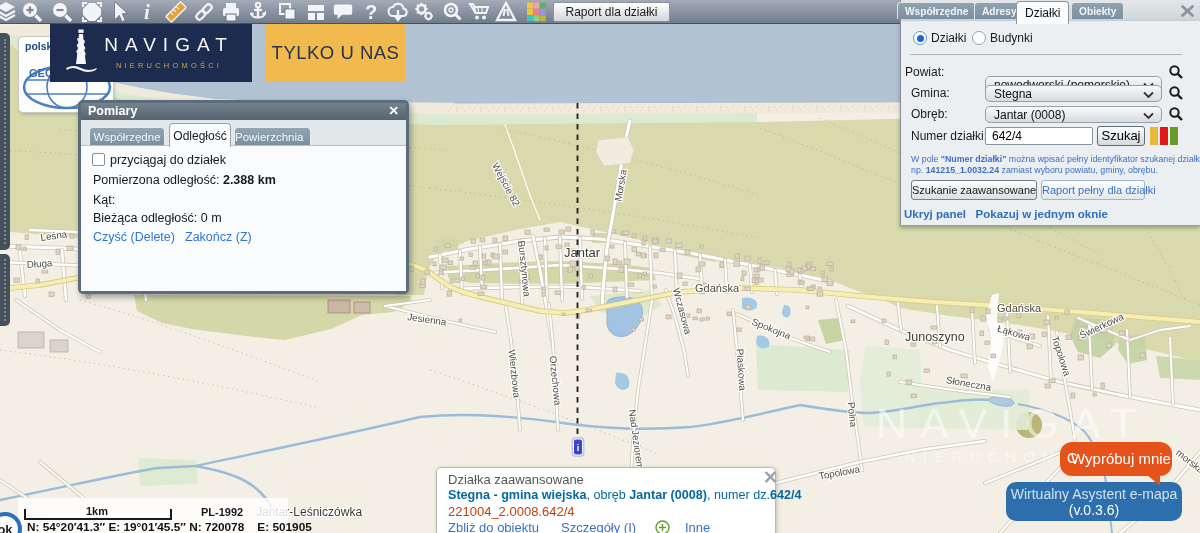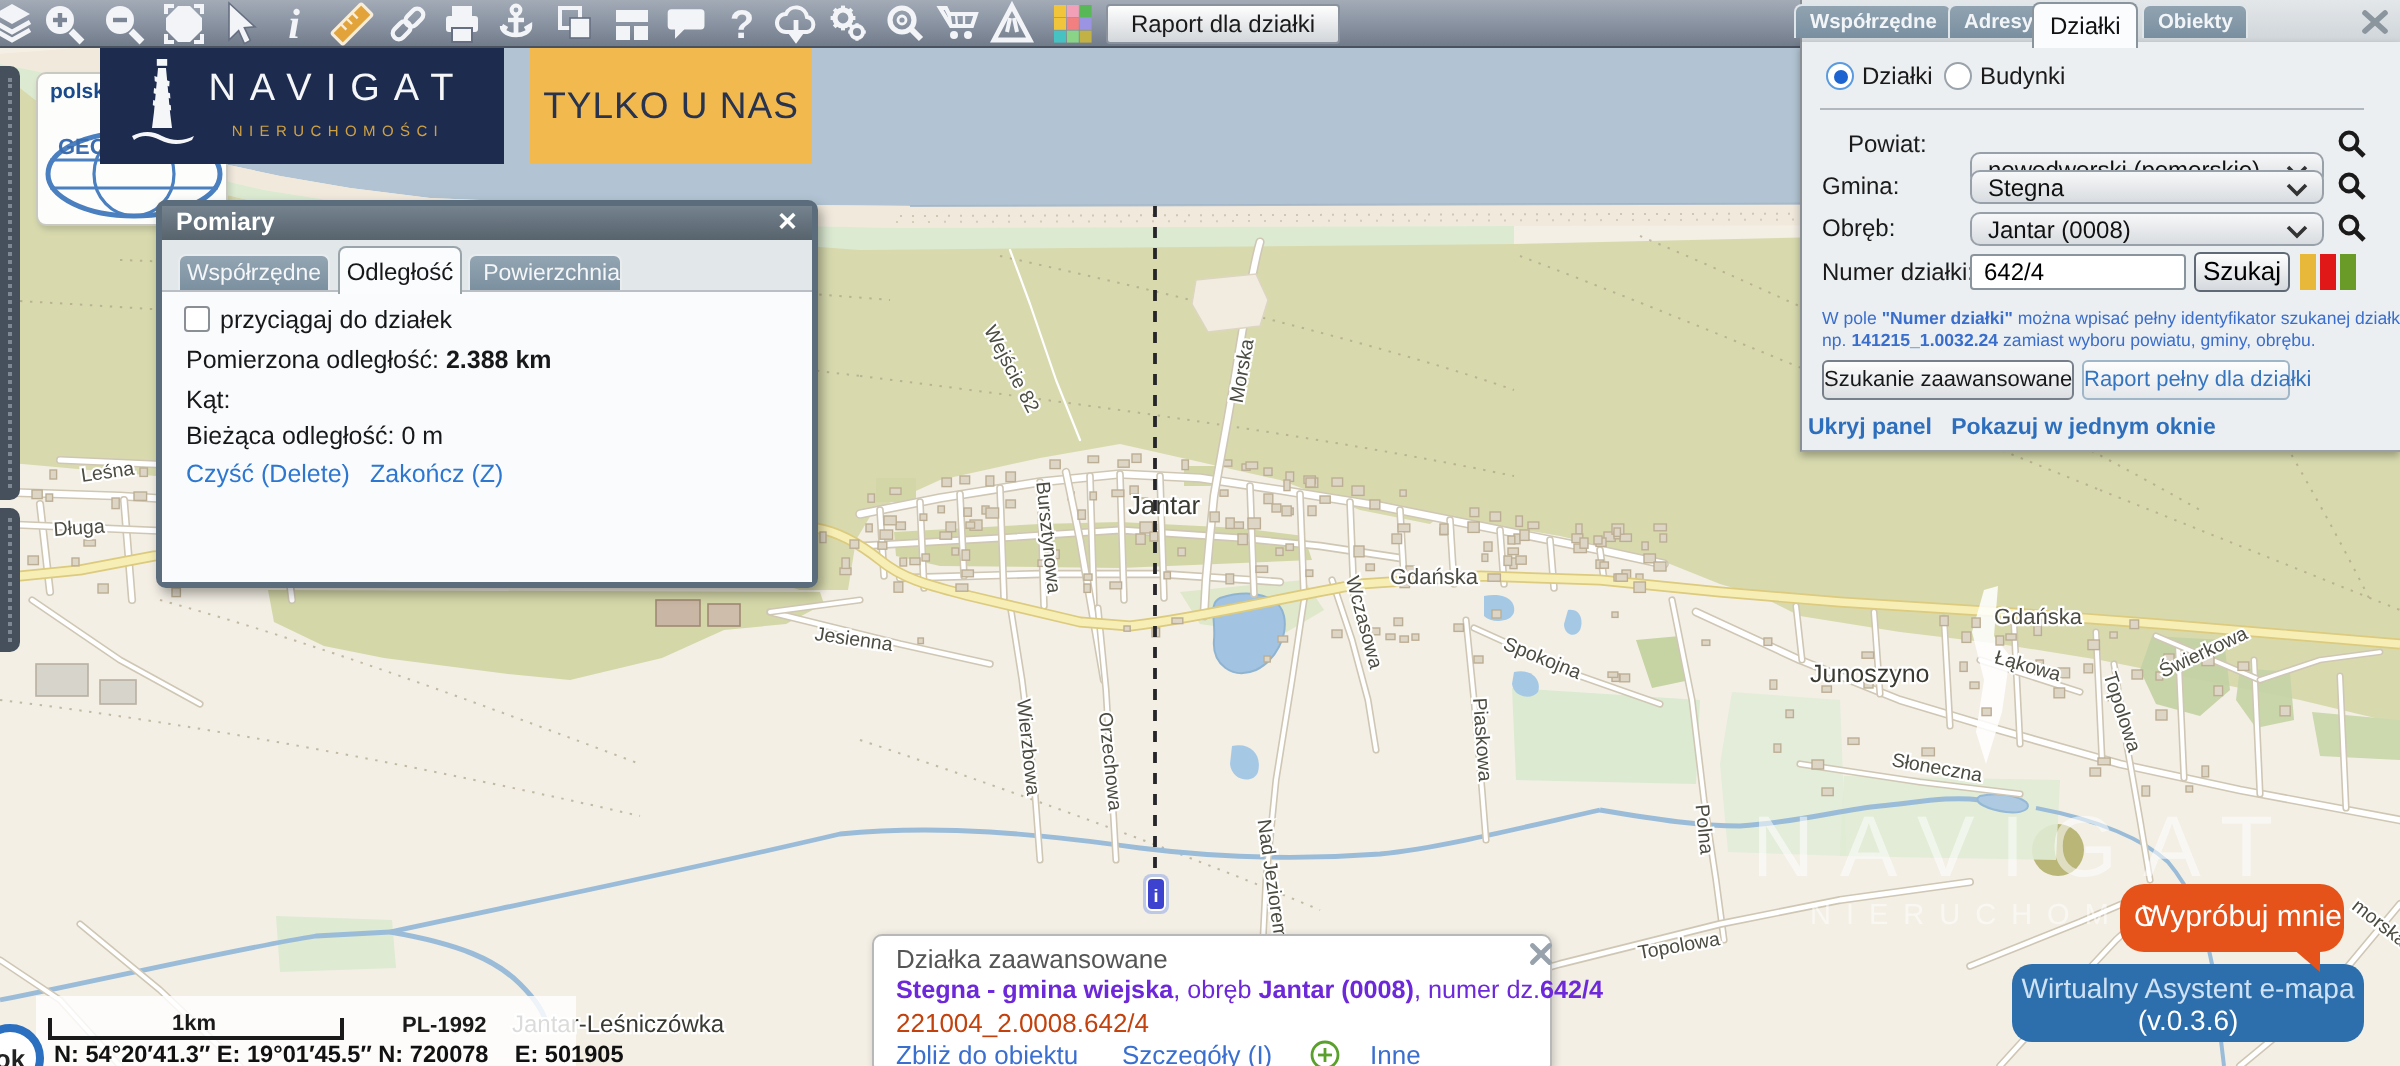--- a/index.html
+++ b/index.html
@@ -585,21 +585,21 @@
         <path d="M6,40 Q14,36 21,40 Q29,44 37,40 L36,42 Q28,46 20,42 Q12,38 7,42 Z"></path>
       </g>
     </svg>
     <div class="abs" style="left:43px;top:10px;width:152px;text-align:center;color:#f5f6f8;font-size:19px;letter-spacing:7px;font-weight:400">NAVIGAT</div>
     <div class="abs" style="left:43px;top:37px;width:152px;text-align:center;color:#cfa145;font-size:7.5px;letter-spacing:3.2px">NIERUCHOMOŚCI</div>
   </div><div class="abs" id="tylko">TYLKO U NAS</div><div class="abs" id="dialog">
     <div class="abs" id="dtitle">Pomiary<span style="position:absolute;right:7px;top:0;font-weight:bold">✕</span></div>
     <div class="abs" id="dtabs">
       <span class="dtab" style="left:8px;width:76px;text-align:center;padding-left:0;padding-right:0">Współrzędne</span>
       <span class="dtab act" style="left:88px;width:62px;text-align:center;padding-left:0;padding-right:0">Odległość</span>
-      <span class="dtab" style="left:153px;width:77px;text-align:right;padding-left:0;padding-right:0">Powierzchnia</span>
+      <span class="dtab" style="left:153px;width:77px;text-align:left;padding-left:0;padding-right:0">Powierzchnia</span>
     </div>
     <div class="abs" id="dbody">
       <div class="abs" style="left:11px;top:7px;width:13px;height:13px;background:#fff;border:1px solid #8a8f95;border-radius:2px"></div>
       <div class="abs" style="left:29px;top:7px">przyciągaj do działek</div>
       <div class="abs" style="left:12px;top:27px">Pomierzona odległość: <b>2.388 km</b></div>
       <div class="abs" style="left:12px;top:47px">Kąt:</div>
       <div class="abs" style="left:12px;top:65px">Bieżąca odległość: 0 m</div>
       <div class="abs blu" style="left:12px;top:84px">Czyść (Delete)</div>
       <div class="abs blu" style="left:104px;top:84px">Zakończ (Z)</div>
     </div>
@@ -615,21 +615,21 @@
         <line x1="2.5" y1="2.5" x2="12.5" y2="11.5"></line>
         <line x1="12.5" y1="2.5" x2="2.5" y2="11.5"></line>
       </g>
     </svg>
     <div class="abs" style="left:13px;top:31px;width:14px;height:14px;border-radius:50%;background:#fff;border:1px solid #5a9ae0"></div>
     <div class="abs" style="left:16.5px;top:34.5px;width:7px;height:7px;border-radius:50%;background:#1d64d0"></div>
     <div class="abs lbl" style="left:31px;top:31px">Działki</div>
     <div class="abs" style="left:72px;top:31px;width:14px;height:14px;border-radius:50%;background:#fff;border:1px solid #9aa2ab"></div>
     <div class="abs lbl" style="left:90px;top:31px">Budynki</div>
     <div class="abs" style="left:10px;top:54px;width:272px;height:1px;background:#b0b8be"></div>
-    <div class="abs lbl" style="left:24px;top:65px">Powiat:</div>
+    <div class="abs lbl" style="left:5px;top:65px">Powiat:</div>
     <div class="sel" style="left:85px;top:76px">nowodworski (pomorskie)<svg width="11" height="8" viewBox="0 0 11 8" style="position:absolute;right:7px;top:5px">
         <polyline points="1,1.5 5.5,6 10,1.5" fill="none" stroke="#333" stroke-width="1.8"></polyline>
       </svg></div>
     <div class="mag" style="left:268px;top:64px"><svg width="16" height="16" viewBox="0 0 16 16">
         <circle cx="6.5" cy="6.5" r="4.2" fill="none" stroke="#1a1a1a" stroke-width="2"></circle>
         <line x1="9.8" y1="9.8" x2="14" y2="14" stroke="#1a1a1a" stroke-width="2.4"></line>
       </svg></div>
     <div class="abs lbl" style="left:11px;top:86px">Gmina:</div>
     <div class="sel" style="left:85px;top:85px">Stegna<svg width="11" height="8" viewBox="0 0 11 8" style="position:absolute;right:7px;top:5px">
         <polyline points="1,1.5 5.5,6 10,1.5" fill="none" stroke="#333" stroke-width="1.8"></polyline>
@@ -651,21 +651,21 @@
     <div class="abs" style="left:197px;top:126px;width:48px;height:20px;background:linear-gradient(180deg,#fefefe,#d5d9dd);border:1px solid #5f6a76;border-radius:3px;font-size:13px;font-weight:normal;text-align:center;line-height:18px">Szukaj</div>
     <div class="abs" style="left:250px;top:127px;width:8px;height:18px;background:#e8b83a"></div>
     <div class="abs" style="left:260px;top:127px;width:8px;height:18px;background:#e01818"></div>
     <div class="abs" style="left:270px;top:127px;width:8px;height:18px;background:#6a9a28"></div>
     <div class="abs" style="left:11px;top:154px;font-size:8.8px;color:#3a6ecc;line-height:10.5px;white-space:nowrap">W pole <b>"Numer działki"</b> można wpisać pełny identyfikator szukanej działki<br>np. <b>141215_1.0032.24</b> zamiast wyboru powiatu, gminy, obrębu.</div>
     <div class="abs" style="left:11px;top:180px;width:126px;height:20px;background:linear-gradient(180deg,#fdfdfd,#dcdfe2);border:1px solid #767f8a;border-radius:3px;font-size:11px;text-align:center;line-height:18px;color:#16181a;white-space:nowrap">Szukanie zaawansowane</div>
     <div class="abs" style="left:141px;top:180px;width:104px;height:20px;background:linear-gradient(180deg,#fdfdfd,#e4e7ea);border:1px solid #9fb6c8;border-radius:3px;font-size:11px;text-align:center;line-height:18px;color:#3575c0;white-space:nowrap">Raport pełny dla działki</div>
     <div class="abs" style="left:4px;top:208px;font-size:11.5px;font-weight:bold;color:#2e6fbd">Ukryj panel&nbsp;&nbsp;&nbsp;Pokazuj w jednym oknie</div>
   </div><div class="abs" id="infobox">
     <div class="abs" style="left:11px;top:4px;color:#555">Działka zaawansowane</div>
-    <div class="abs" style="left:11px;top:20px;font-size:12.6px;color:#6d28d9;white-space:nowrap"><b>Stegna - gmina wiejska</b>, obręb <b>Jantar (0008)</b>, numer dz.<b>642/4</b></div>
+    <div class="abs" style="left:11px;top:20px;font-size:12.6px;color:#0369a1;white-space:nowrap"><b>Stegna - gmina wiejska</b>, obręb <b>Jantar (0008)</b>, numer dz.<b>642/4</b></div>
     <div class="abs" style="left:11px;top:36px;color:#c2410c">221004_2.0008.642/4</div>
     <div class="abs" style="left:11px;top:52px;color:#3a6fd0">Zbliż do obiektu</div>
     <div class="abs" style="left:124px;top:52px;color:#3a6fd0">Szczegóły (I)</div>
     <svg class="abs" style="left:218px;top:52px" width="15" height="15" viewBox="0 0 15 15">
       <circle cx="7.5" cy="7.5" r="6.5" fill="none" stroke="#5aa02c" stroke-width="1.4"></circle>
       <line x1="7.5" y1="4" x2="7.5" y2="11" stroke="#5aa02c" stroke-width="1.4"></line>
       <line x1="4" y1="7.5" x2="11" y2="7.5" stroke="#5aa02c" stroke-width="1.4"></line>
     </svg>
     <div class="abs" style="left:248px;top:52px;color:#3a6fd0">Inne</div>
     <svg class="abs" style="left:327px;top:3px" width="13" height="12" viewBox="0 0 15 14">

